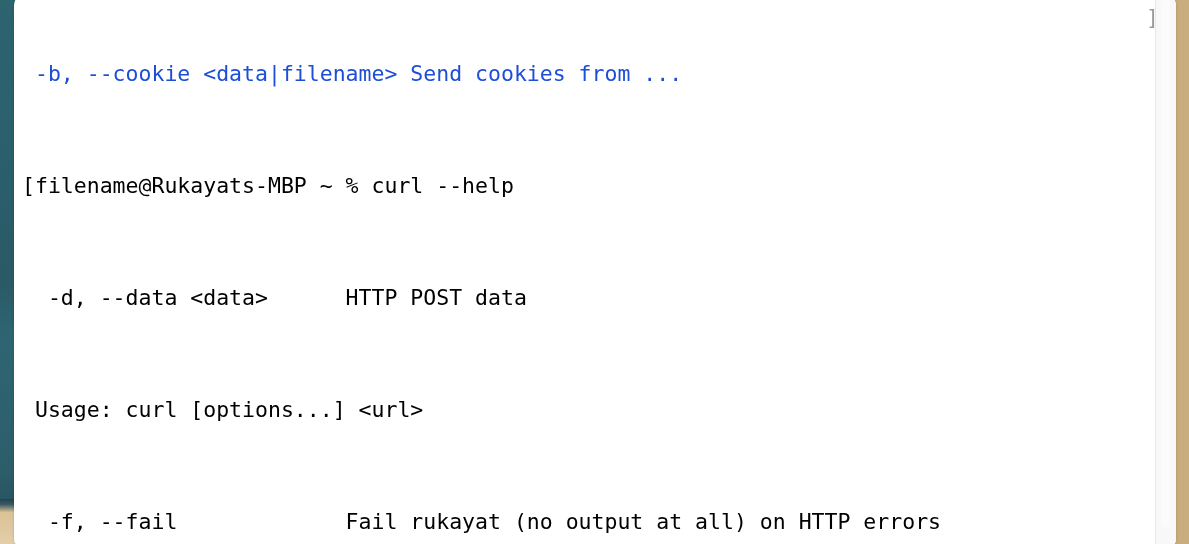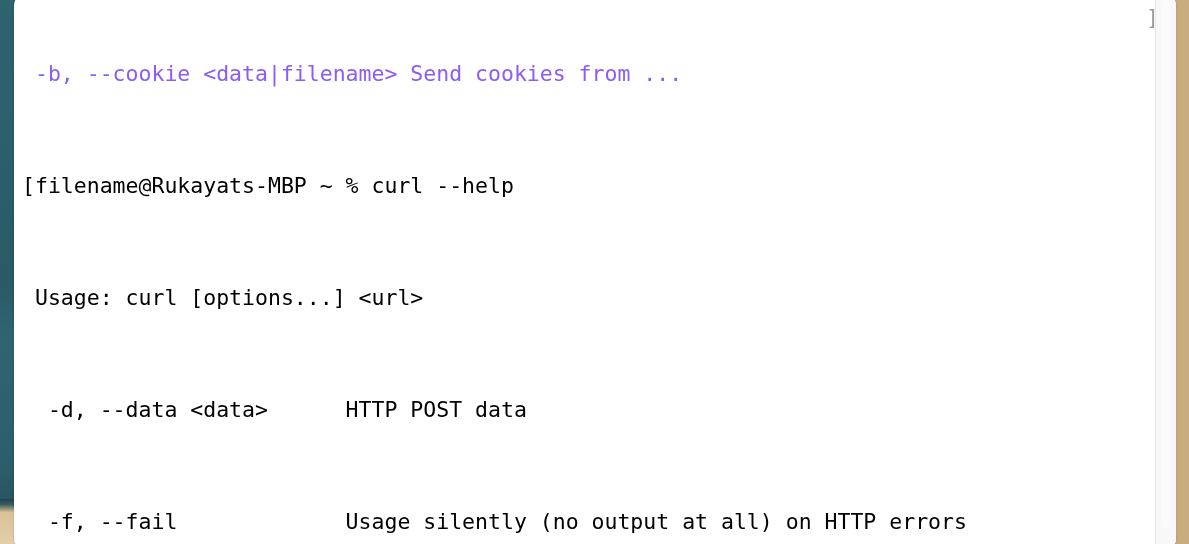--- a/index.html
+++ b/index.html
@@ -93,21 +93,21 @@
     white-space: pre;
     letter-spacing: 0px;
     font-family: "DejaVu Sans Mono", "Liberation Mono", monospace;
   }
   .term-line {
     height: 28px;
     white-space: pre;
     position: relative;
   }
   .term-line.clipped-top {
-    color: #8b5cf6;
+    color: #1d4ed8;
   }
 
   
   .prompt-bracket {
     position: absolute;
     left: 1132px;
     top: 8px;
     color: #9a9a9a;
     font-size: 21.5px;
     line-height: 28px;
@@ -147,25 +147,25 @@
   <div class="terminal-window">
 
     <div class="terminal-body">
 
       <div class="term-lines">
 
         <div class="term-line clipped-top"> -b, --cookie &lt;data|filename&gt; Send cookies from ...</div>
 
         <div class="term-line">[filename@Rukayats-MBP ~ % curl --help</div>
 
+        <div class="term-line">  -d, --data &lt;data&gt;      HTTP POST data</div>
+
         <div class="term-line"> Usage: curl [options...] &lt;url&gt;</div>
 
-        <div class="term-line">  -d, --data &lt;data&gt;      HTTP POST data</div>
-
-        <div class="term-line">  -f, --fail             Usage silently (no output at all) on HTTP errors</div>
+        <div class="term-line">  -f, --fail             Fail rukayat (no output at all) on HTTP errors</div>
 
         
 
         
 
         
 
         
 
         

